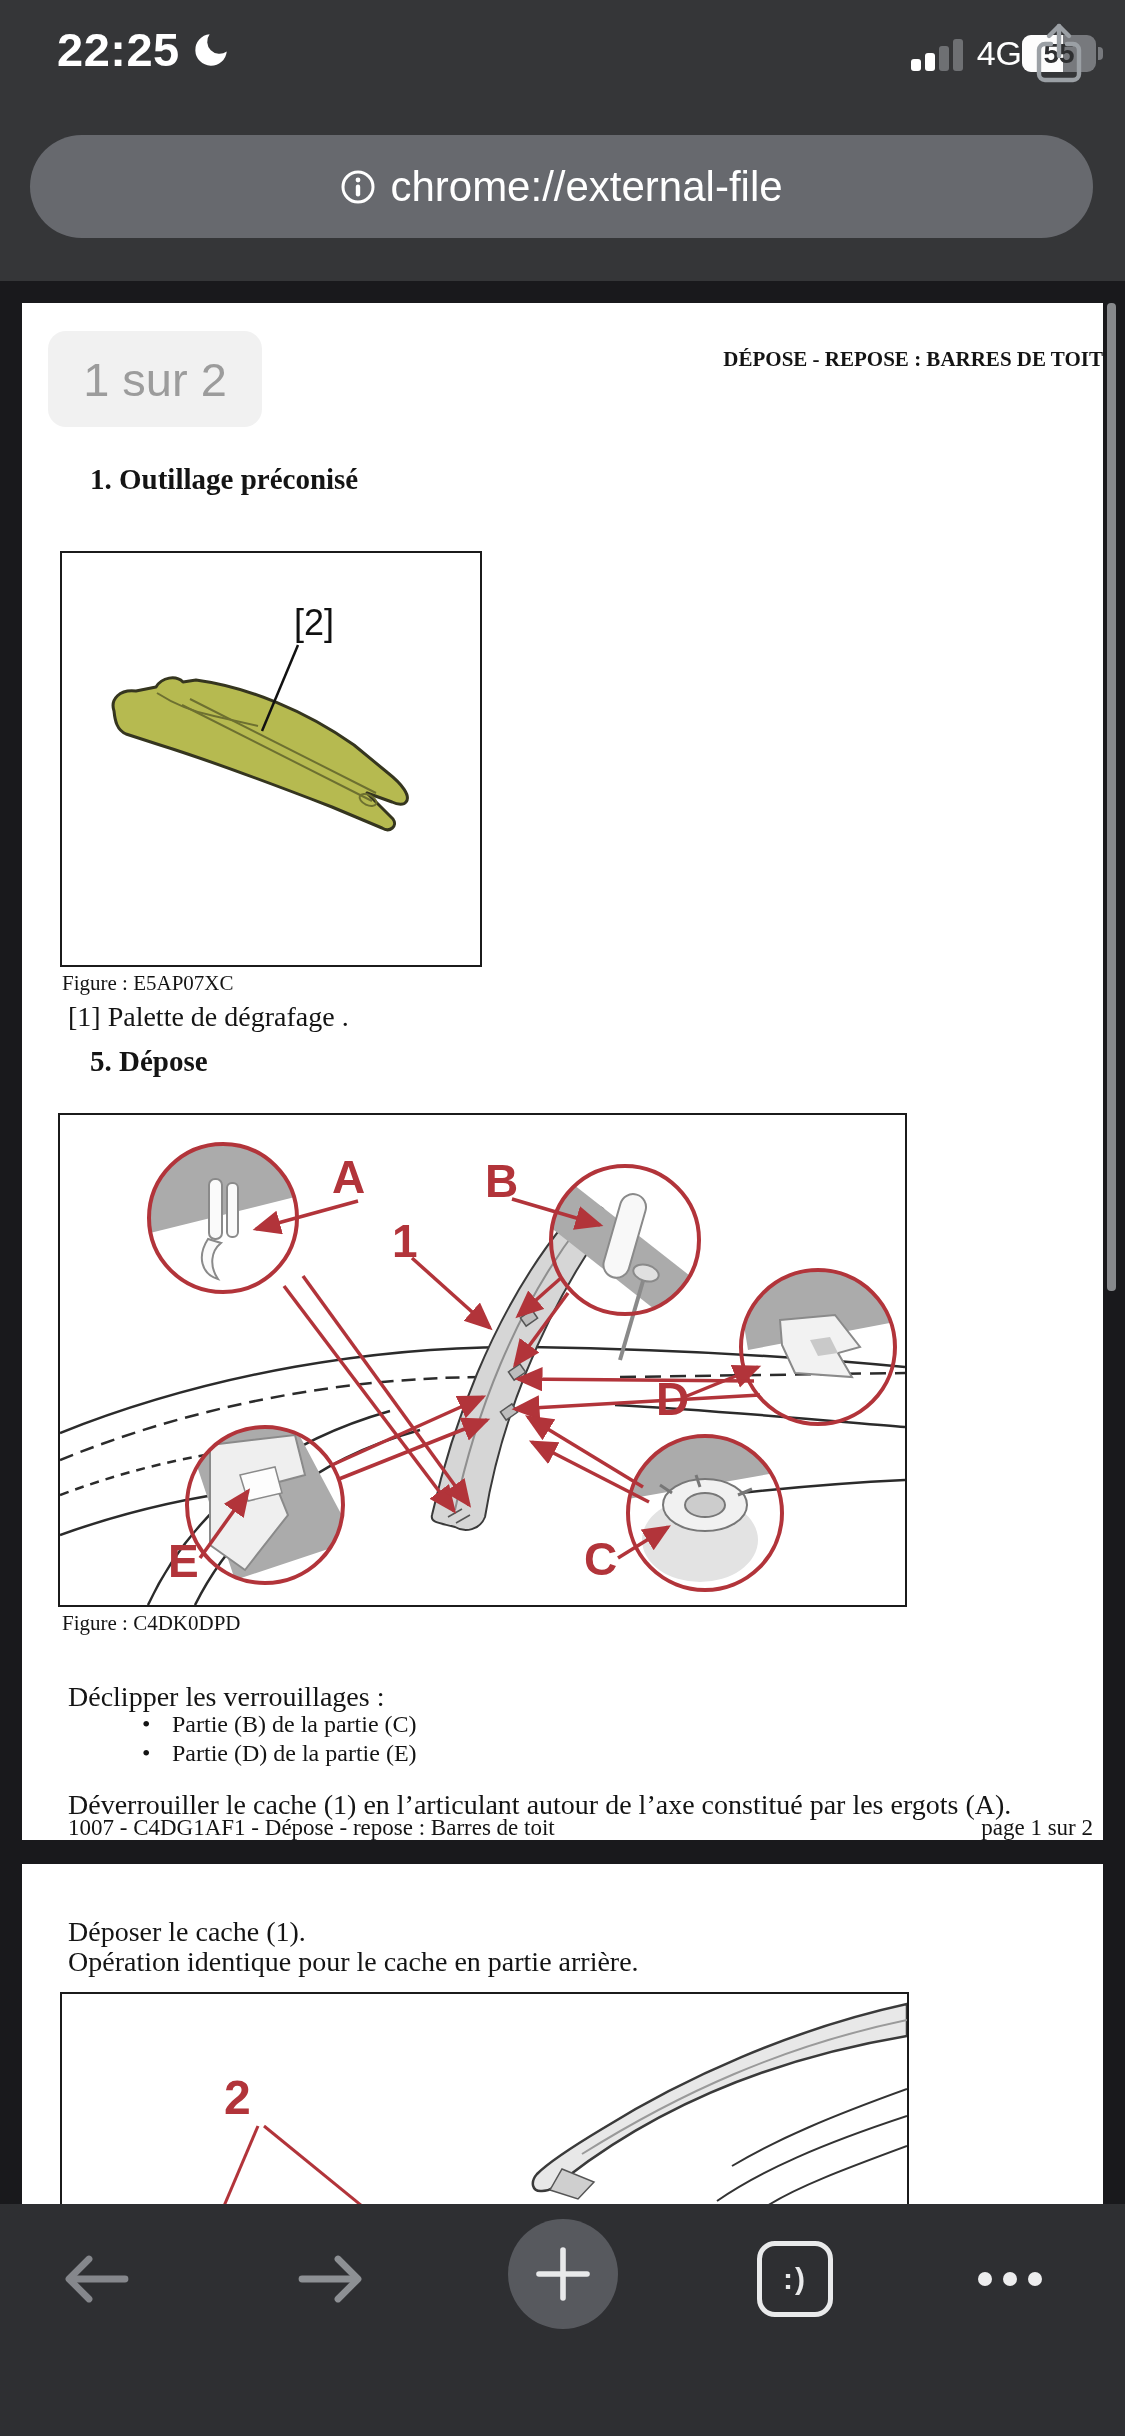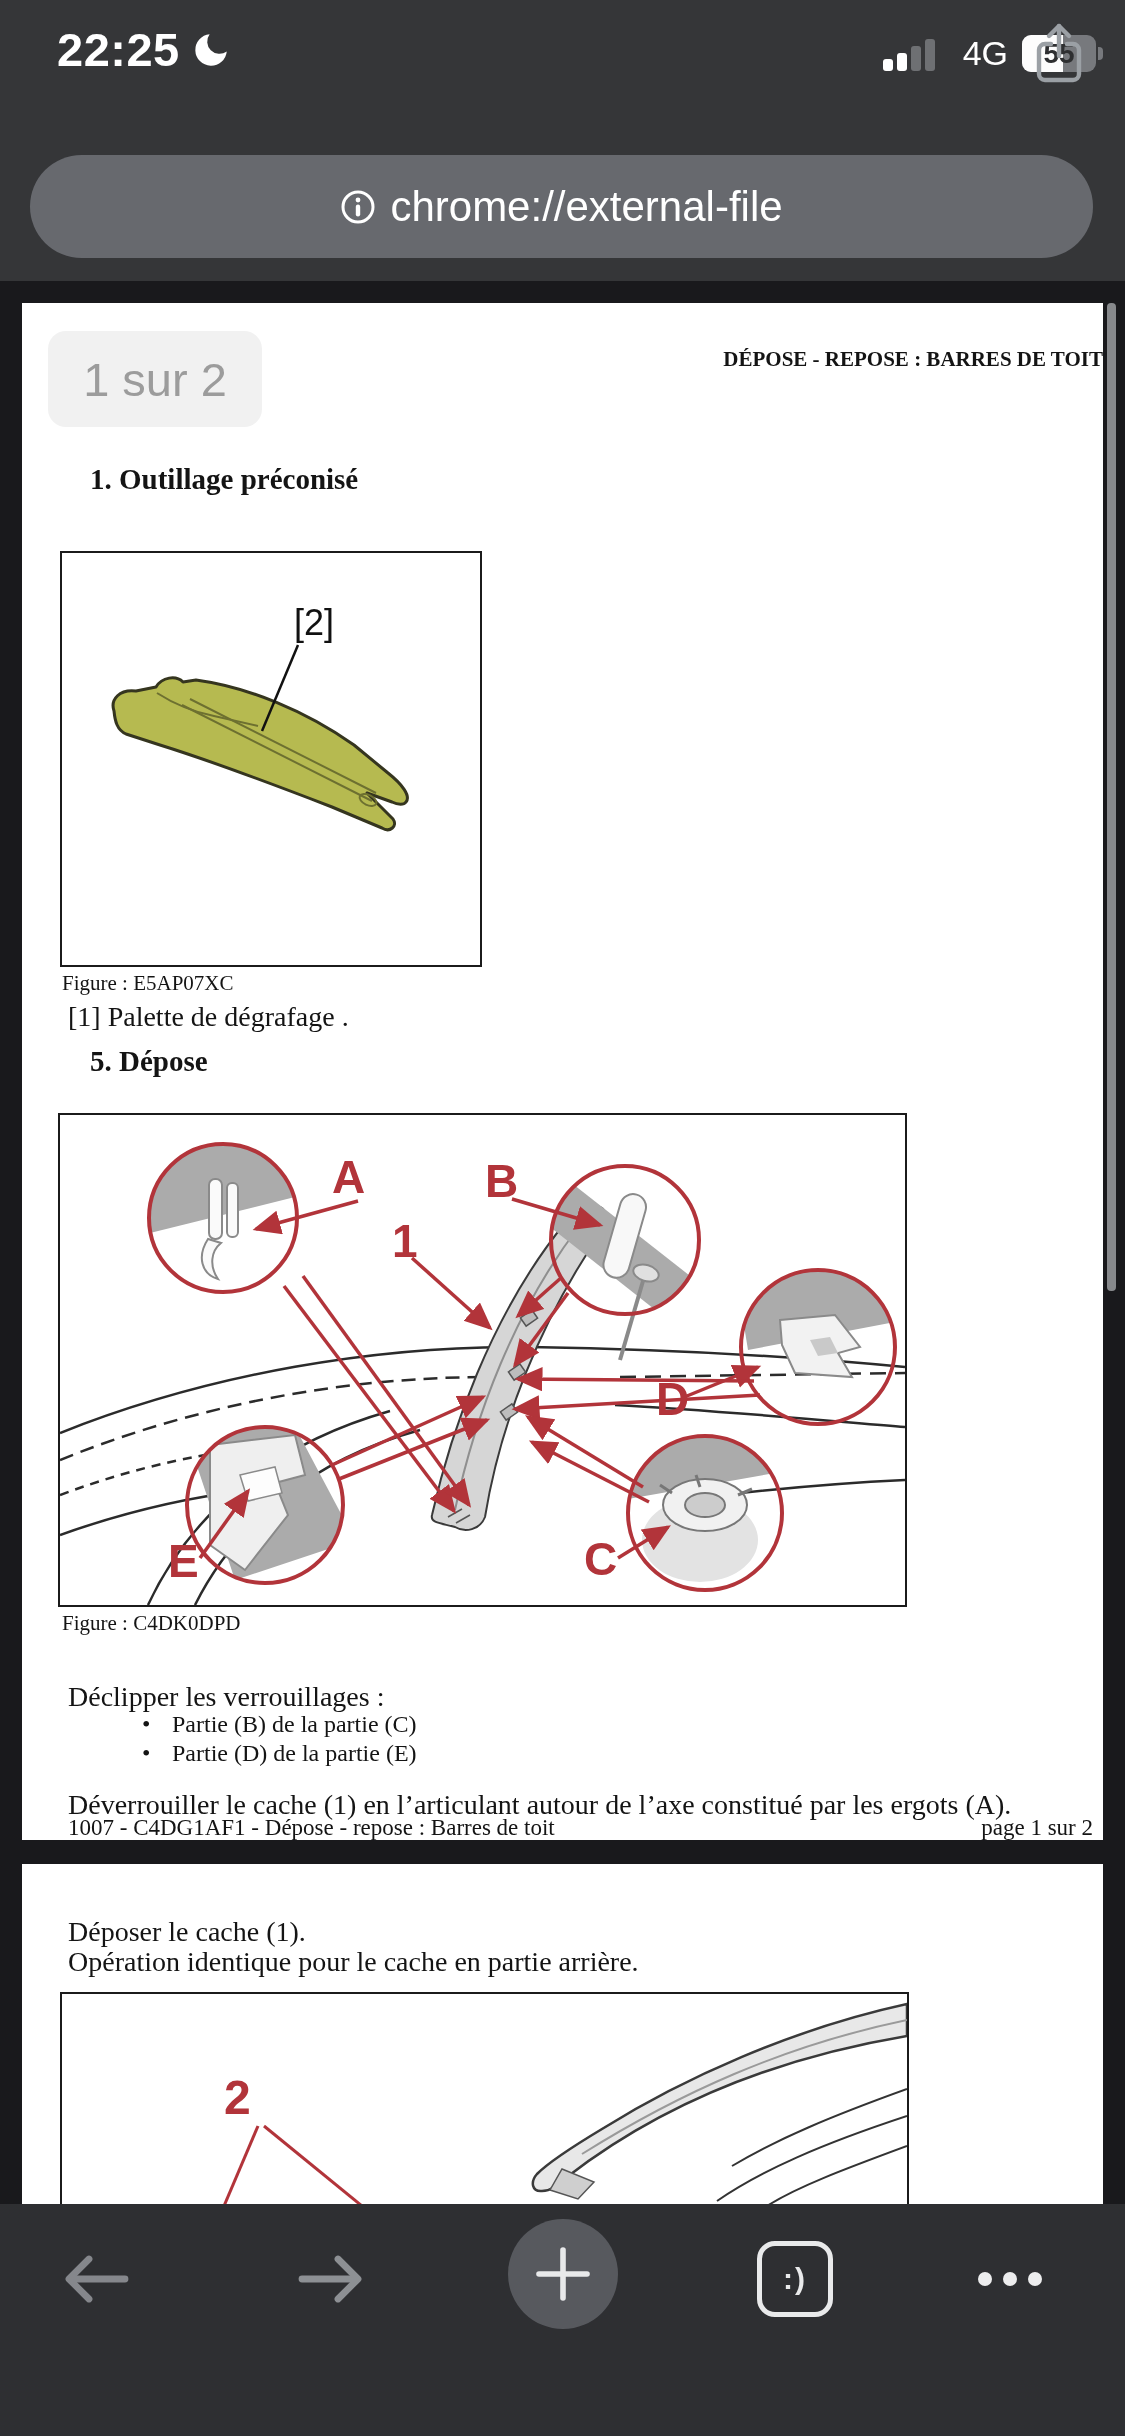--- a/index.html
+++ b/index.html
@@ -3,28 +3,28 @@
 <meta charset="utf-8">
 <style>
   html,body{margin:0;padding:0;background:#000;}
   .screen{position:relative;width:1125px;height:2436px;background:#19191c;overflow:hidden;
           font-family:"Liberation Sans",sans-serif;}
   
   .header{position:absolute;left:0;top:0;width:1125px;height:281px;background:#353638;}
   .statusbar{position:absolute;left:0;top:0;width:1125px;height:130px;}
   .time{position:absolute;left:57px;top:22px;display:flex;align-items:center;gap:10px;
         color:#fff;font-size:47px;font-weight:bold;letter-spacing:.5px;}
-  .status-right{position:absolute;right:22px;top:34px;display:flex;align-items:center;gap:14px;}
+  .status-right{position:absolute;right:22px;top:34px;display:flex;align-items:center;}
   .net{color:#fff;font-size:34px;}
   .battery{position:relative;width:74px;height:37px;border-radius:9px;background:#77797d;overflow:hidden;}
   .battery .fill{position:absolute;left:0;top:0;bottom:0;width:55%;background:#fdfdfd;}
   .battery .pct{position:absolute;inset:0;display:flex;align-items:center;justify-content:center;
                 color:#2e2f31;font-size:28px;font-weight:bold;}
   .battery-cap{width:5px;height:13px;background:#77797d;border-radius:0 4px 4px 0;margin-left:2px;}
-  .urlbar{position:absolute;left:30px;top:155px;width:1063px;height:103px;border-radius:52px;
+  .urlbar{position:absolute;left:30px;top:135px;width:1063px;height:103px;border-radius:52px;
           background:#67696e;display:flex;align-items:center;justify-content:center;gap:14px;
           color:#fff;font-size:42px;}
   .share{position:absolute;right:40px;top:22px;}
   
   .page{position:absolute;left:22px;width:1081px;background:#fff;color:#141414;
         font-family:"Liberation Serif",serif;overflow:hidden;}
   .page1{top:303px;height:1537px;}
   .page2{top:1864px;height:340px;}
   .pill{position:absolute;left:26px;top:28px;width:214px;height:96px;border-radius:18px;
         background:#f1f1f1;display:flex;align-items:center;justify-content:center;

